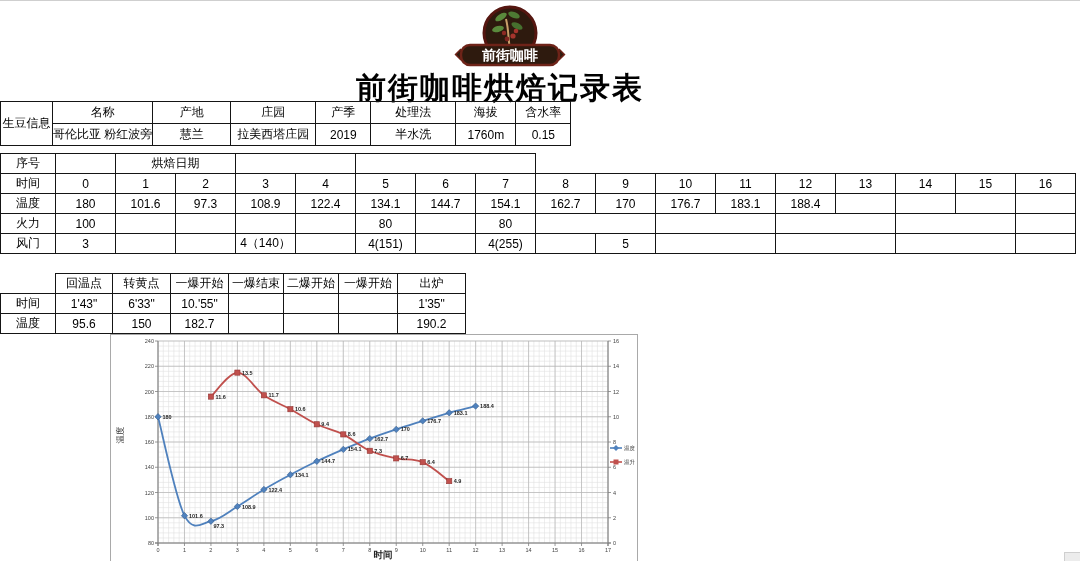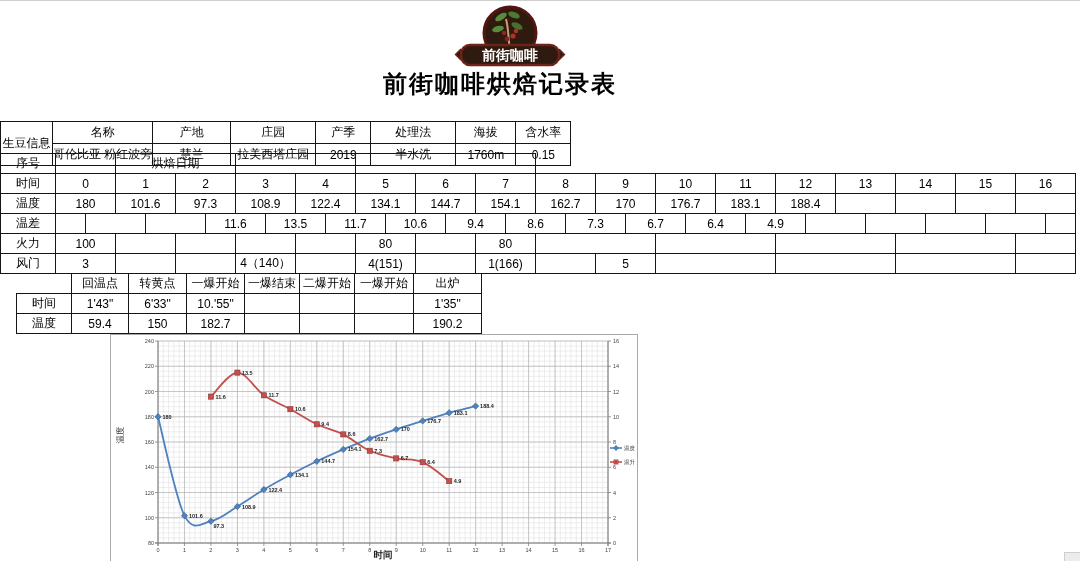--- a/index.html
+++ b/index.html
@@ -4,32 +4,32 @@
 <style>
   *{box-sizing:border-box;margin:0;padding:0}
   html,body{width:1080px;height:561px}
   body{position:relative;background:#fff;overflow:hidden;
        font-family:"Liberation Sans","DejaVu Sans",sans-serif;
        border-top:1px solid #cfcfcf}
   .abs{position:absolute}
   table{border-collapse:collapse;table-layout:fixed}
   td{border:1px solid #151515;text-align:center;font-size:12px;color:#000;
      padding:0;overflow:hidden;white-space:nowrap;vertical-align:middle}
-  .top-table{left:0;top:120px}
+  .top-table{left:0;top:100px}
   .top-table td{height:22px}
   .grid-table{left:0;top:152px}
   .grid-table td{height:20px}
-  .ms-table{left:16px;top:272px}
+  .ms-table{left:0;top:272px}
   .ms-table td{height:20px}
   td.open{border-top:none;border-right:none}
   td.ghost{border:none}
   #logo{left:447px;top:3px;width:126px;height:66px}
   #page-title{left:0;top:67px;width:1000px;text-align:center;
      font-family:"Liberation Serif","DejaVu Serif",serif;
-     font-weight:bold;font-size:24px;letter-spacing:2px;color:#000}
+     font-weight:bold;font-size:30px;letter-spacing:2px;color:#000}
   #chart-box{left:110px;top:333px;width:528px;height:228px;
      border:1px solid #a9a9a9;background:#fff;overflow:hidden}
   #chart-box svg text{font-family:"Liberation Sans","DejaVu Sans",sans-serif}
   #scroll-corner{right:0;bottom:0;width:16px;height:9px;background:#ececec;
      border-left:1px solid #cfcfcf;border-top:1px solid #cfcfcf}
 </style>
 </head>
 <body>
 
 <svg id="logo" class="abs" viewBox="0 0 126 66">
@@ -168,41 +168,20 @@
         <td colspan="2">170</td>
         <td colspan="2">176.7</td>
         <td colspan="2">183.1</td>
         <td colspan="2">188.4</td>
         <td colspan="2"></td>
         <td colspan="2"></td>
         <td colspan="2"></td>
         <td colspan="2"></td>
       </tr>
       <tr>
-        <td>温差</td>
-        <td colspan="1"></td>
-        <td colspan="2"></td>
-        <td colspan="2"></td>
-        <td colspan="2">11.6</td>
-        <td colspan="2">13.5</td>
-        <td colspan="2">11.7</td>
-        <td colspan="2">10.6</td>
-        <td colspan="2">9.4</td>
-        <td colspan="2">8.6</td>
-        <td colspan="2">7.3</td>
-        <td colspan="2">6.7</td>
-        <td colspan="2">6.4</td>
-        <td colspan="2">4.9</td>
-        <td colspan="2"></td>
-        <td colspan="2"></td>
-        <td colspan="2"></td>
-        <td colspan="2"></td>
-        <td colspan="1"></td>
-      </tr>
-      <tr>
         <td>火力</td>
         <td colspan="2">100</td>
         <td colspan="2"></td>
         <td colspan="2"></td>
         <td colspan="2"></td>
         <td colspan="2"></td>
         <td colspan="2">80</td>
         <td colspan="2"></td>
         <td colspan="2">80</td>
         <td colspan="4"></td>
@@ -213,21 +192,21 @@
       </tr>
       <tr>
         <td>风门</td>
         <td colspan="2">3</td>
         <td colspan="2"></td>
         <td colspan="2"></td>
         <td colspan="2">4（140）</td>
         <td colspan="2"></td>
         <td colspan="2">4(151)</td>
         <td colspan="2"></td>
-        <td colspan="2">1(166)</td>
+        <td colspan="2">4(255)</td>
         <td colspan="2"></td>
         <td colspan="2">5</td>
         <td colspan="4"></td>
         <td colspan="4"></td>
         <td colspan="4"></td>
         <td colspan="2"></td>
       </tr>
     </tbody>
 </table>
 
@@ -258,21 +237,21 @@
     <td>1'43"</td>
     <td>6'33"</td>
     <td>10.'55"</td>
     <td></td>
     <td></td>
     <td></td>
     <td>1'35"</td>
   </tr>
   <tr>
     <td>温度</td>
-    <td>59.4</td>
+    <td>95.6</td>
     <td>150</td>
     <td>182.7</td>
     <td></td>
     <td></td>
     <td></td>
     <td>190.2</td>
   </tr>
 </tbody>
   </table>
 

